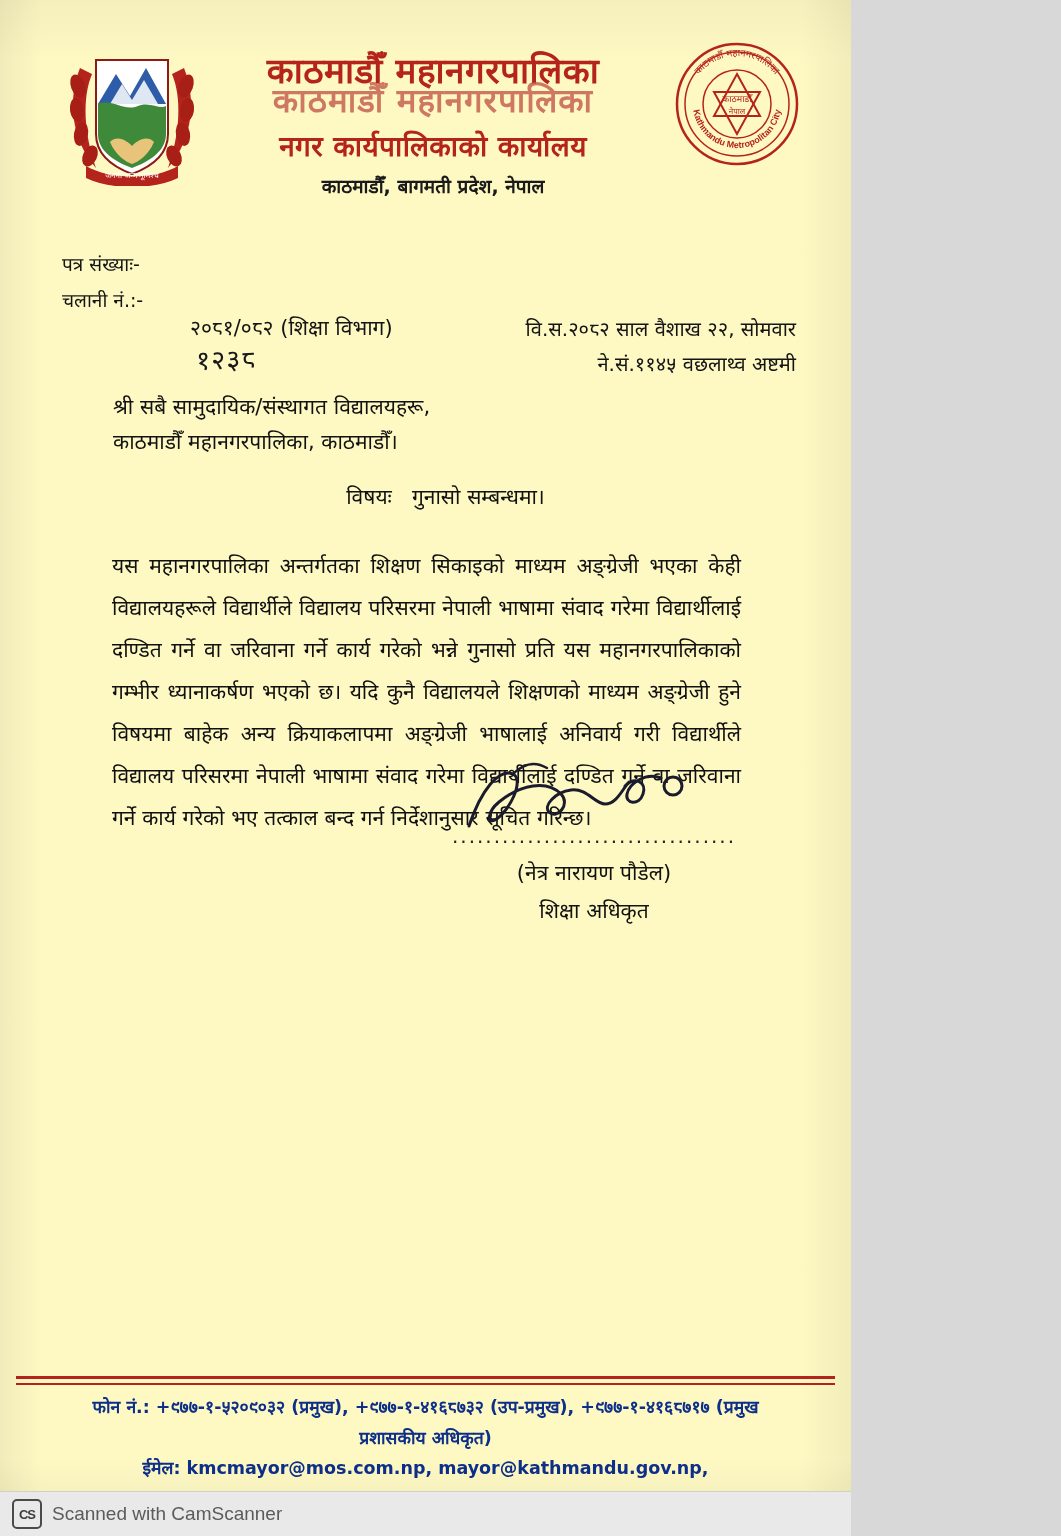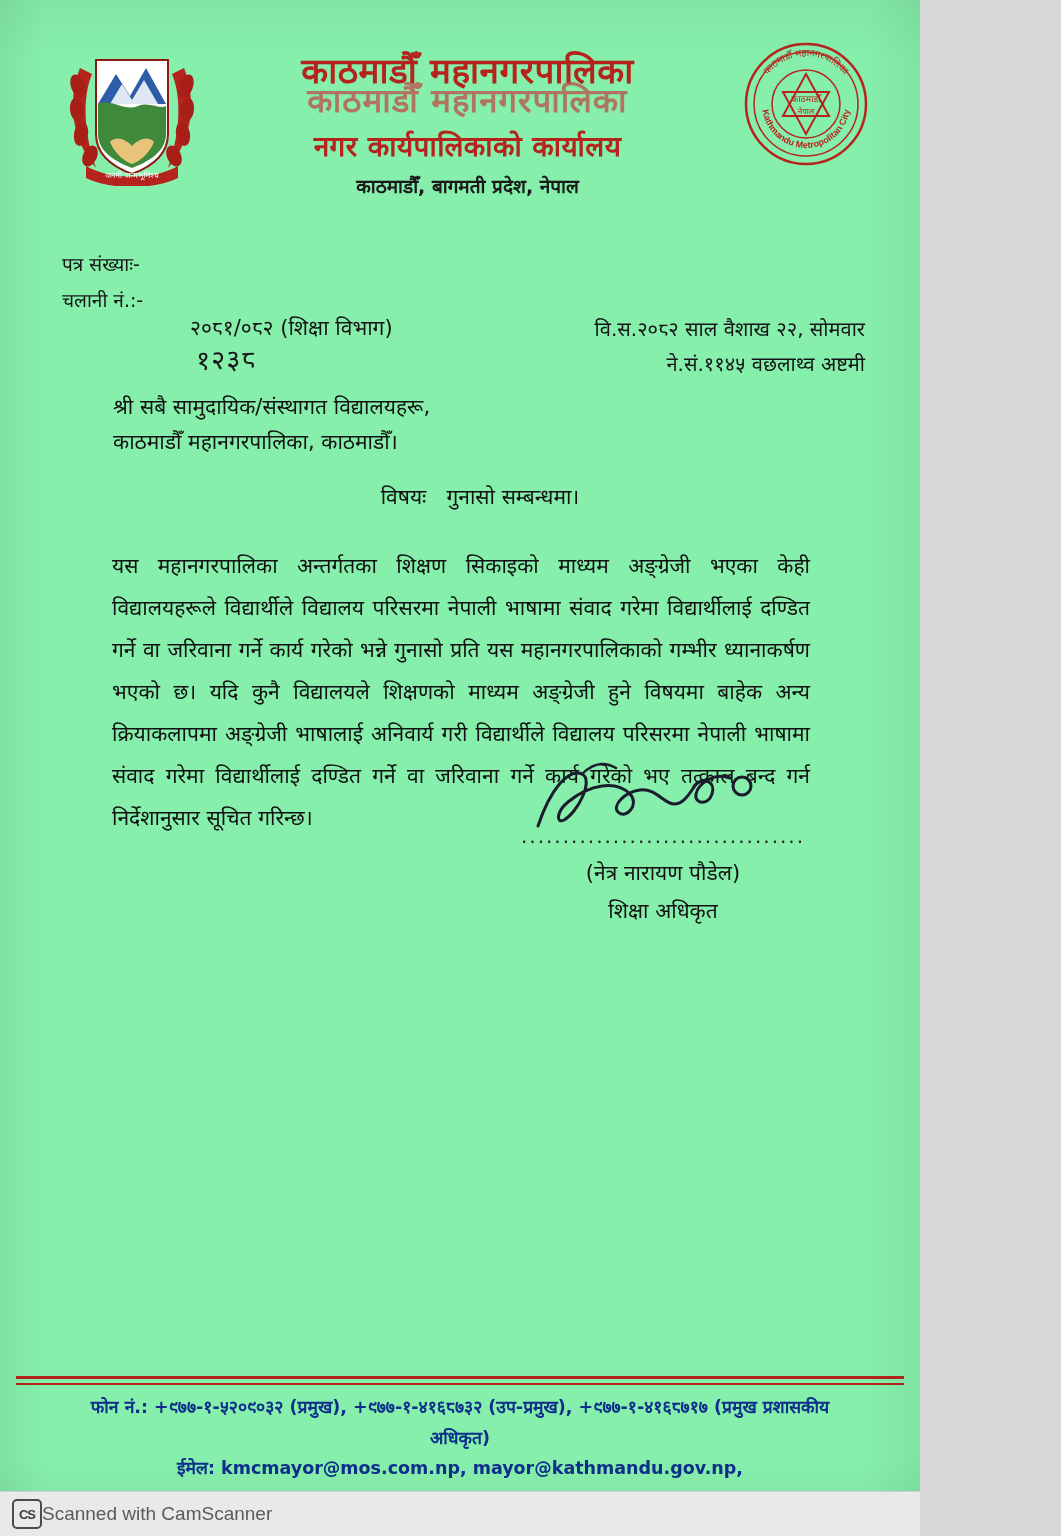--- a/index.html
+++ b/index.html
@@ -5,23 +5,23 @@
   html, body {
     margin: 0;
     padding: 0;
     background: #d8d8d8;
   }
   body {
     font-family: "DejaVu Sans", sans-serif;
   }
   .page {
     position: relative;
-    width: 920px;
+    width: 851px;
     height: 1536px;
-    background: #86efac;
+    background: #fef9c3;
     overflow: hidden;
     box-sizing: border-box;
   }
   
   .page::before {
     content: "";
     position: absolute;
     inset: 0;
     pointer-events: none;
     background:
@@ -244,20 +244,21 @@
     color: #3c3c3c;
     font-size: 13px;
     font-weight: bold;
     display: flex;
     align-items: center;
     justify-content: center;
     font-family: "Liberation Sans", sans-serif;
     letter-spacing: -1px;
   }
   .cs-text {
+    margin-left: 10px;
     color: #5b5b5b;
     font-size: 19px;
     font-family: "Liberation Sans", sans-serif;
   }
 </style>
 </head>
 <body>
 
 <div class="page">
 

